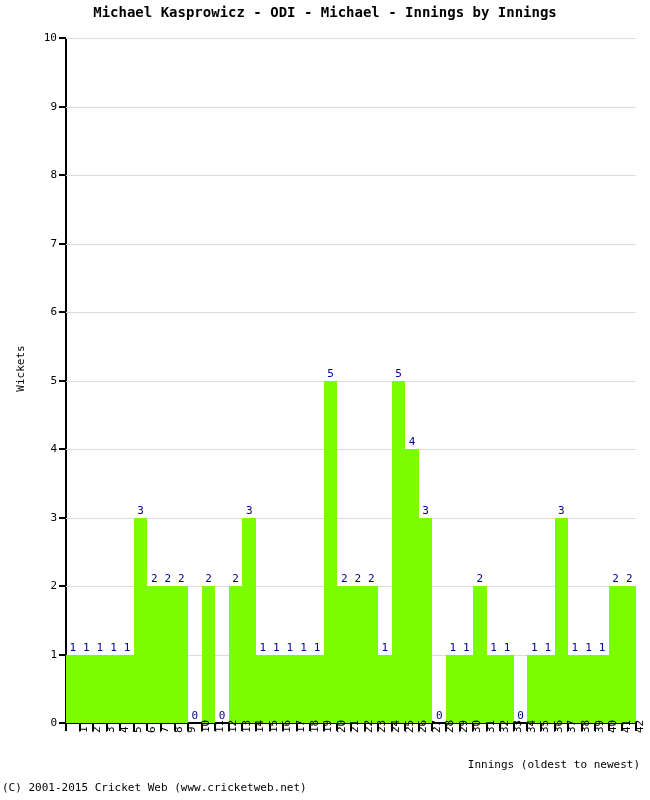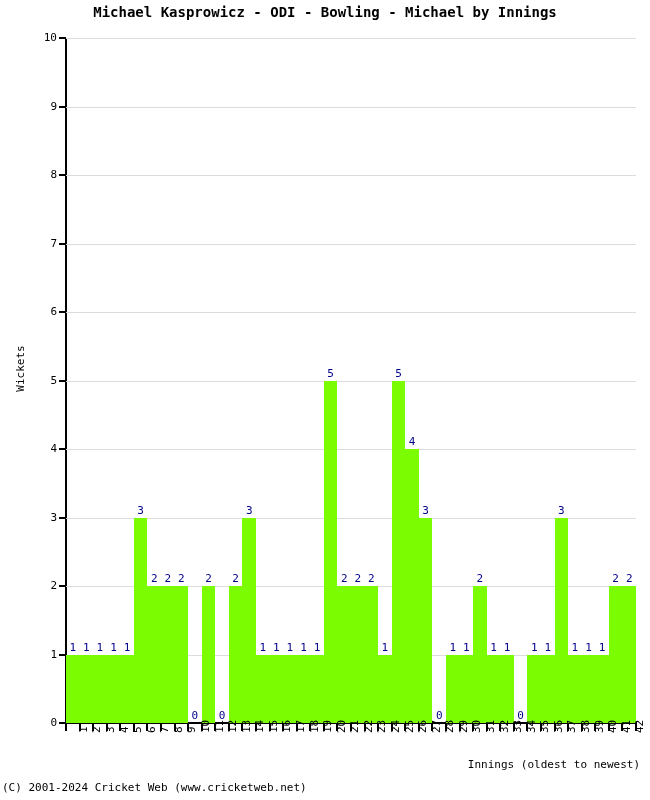--- a/index.html
+++ b/index.html
@@ -149,21 +149,21 @@
     left: 2px;
     top: 781px;
     font-size: 11px;
     color: #000000;
     white-space: nowrap;
   }
 </style>
 </head>
 <body>
 
-<div id="chart-title">Michael Kasprowicz - ODI - Bowling - Michael by Innings</div>
+<div id="chart-title">Michael Kasprowicz - ODI - Michael - Innings by Innings</div>
 
 <div id="axis-y-line"></div>
 <div id="axis-x-line"></div>
 
 <div id="ytick-labels-wrap">
     <div class="ytick-label" style="top: 717px;">0</div>
     <div class="ytick-label" style="top: 648.5px;">1</div>
     <div class="ytick-label" style="top: 580px;">2</div>
     <div class="ytick-label" style="top: 511.5px;">3</div>
     <div class="ytick-label" style="top: 443px;">4</div>
@@ -264,21 +264,21 @@
     <div class="bar" style="left: 529.286px; width: 13.5714px; height: 68.5px; background: rgb(124, 252, 0);"></div>
     <div class="bar-value" style="left: 529.286px; width: 13.5714px; top: 603.5px; color: rgb(0, 0, 139);">1</div>
     <div class="bar" style="left: 542.857px; width: 13.5714px; height: 137px; background: rgb(124, 252, 0);"></div>
     <div class="bar-value" style="left: 542.857px; width: 13.5714px; top: 535px; color: rgb(0, 0, 139);">2</div>
     <div class="bar" style="left: 556.429px; width: 13.5714px; height: 137px; background: rgb(124, 252, 0);"></div>
     <div class="bar-value" style="left: 556.429px; width: 13.5714px; top: 535px; color: rgb(0, 0, 139);">2</div>
   </div>
 
 <div id="xlabel">Innings (oldest to newest)</div>
 
-<div id="footer">(C) 2001-2024 Cricket Web (www.cricketweb.net)</div>
+<div id="footer">(C) 2001-2015 Cricket Web (www.cricketweb.net)</div>
 
 <div class="ytick-mark" style="top: 722px;"></div>
 <div class="ytick-mark" style="top: 653.5px;"></div>
 <div class="ytick-mark" style="top: 585px;"></div>
 <div class="ytick-mark" style="top: 516.5px;"></div>
 <div class="ytick-mark" style="top: 448px;"></div>
 <div class="ytick-mark" style="top: 379.5px;"></div>
 <div class="ytick-mark" style="top: 311px;"></div>
 <div class="ytick-mark" style="top: 242.5px;"></div>
 <div class="ytick-mark" style="top: 174px;"></div>

